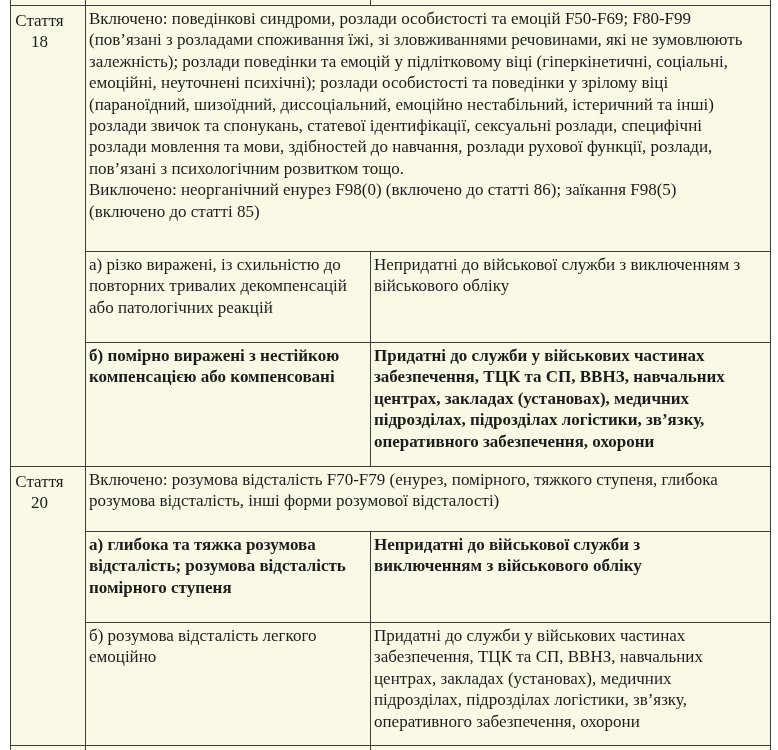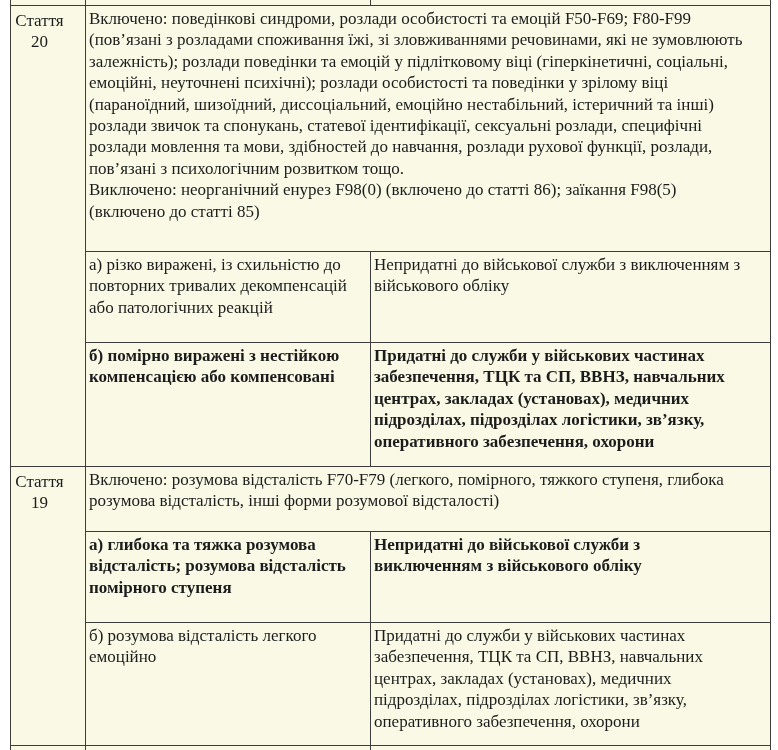--- a/index.html
+++ b/index.html
@@ -63,40 +63,40 @@
   <tbody>
       <tr class="r-cutoff-top">
     <td></td>
     <td></td>
     <td></td>
   </tr>
 
   <tr class="r-head18">
     <td class="article-cell" rowspan="3">
       <div>Стаття</div>
-      <div>20</div>
+      <div>18</div>
     </td>
     <td class="description-cell" colspan="2">Включено: поведінкові синдроми, розлади особистості та емоцій F50-F69; F80-F99 (пов’язані з розладами споживання їжі, зі зловживаннями речовинами, які не зумовлюють залежність); розлади поведінки та емоцій у підлітковому віці (гіперкінетичні, соціальні, емоційні, неуточнені психічні); розлади особистості та поведінки у зрілому віці (параноїдний, шизоїдний, диссоціальний, емоційно нестабільний, істеричний та інші) розлади звичок та спонукань, статевої ідентифікації, сексуальні розлади, специфічні розлади мовлення та мови, здібностей до навчання, розлади рухової функції, розлади, пов’язані з психологічним розвитком тощо.
 Виключено: неорганічний енурез F98(0) (включено до статті 86); заїкання F98(5) (включено до статті 85)</td>
   </tr>
   <tr class="r-a18">
     <td>а) різко виражені, із схильністю до повторних тривалих декомпенсацій або патологічних реакцій</td>
     <td>Непридатні до військової служби з виключенням з військового обліку</td>
   </tr>
   <tr class="r-b18">
     <td>б) помірно виражені з нестійкою компенсацією або компенсовані</td>
     <td>Придатні до служби у військових частинах забезпечення, ТЦК та СП, ВВНЗ, навчальних центрах, закладах (установах), медичних підрозділах, підрозділах логістики, зв’язку, оперативного забезпечення, охорони</td>
   </tr>
 
   <tr class="r-head19">
     <td class="article-cell" rowspan="3">
       <div>Стаття</div>
-      <div>19</div>
+      <div>20</div>
     </td>
-    <td class="description-cell" colspan="2">Включено: розумова відсталість F70-F79 (легкого, помірного, тяжкого ступеня, глибока розумова відсталість, інші форми розумової відсталості)</td>
+    <td class="description-cell" colspan="2">Включено: розумова відсталість F70-F79 (енурез, помірного, тяжкого ступеня, глибока розумова відсталість, інші форми розумової відсталості)</td>
   </tr>
   <tr class="r-a19">
     <td>а) глибока та тяжка розумова відсталість; розумова відсталість помірного ступеня</td>
     <td>Непридатні до військової служби з виключенням з військового обліку</td>
   </tr>
   <tr class="r-b19">
     <td>б) розумова відсталість легкого емоційно</td>
     <td>Придатні до служби у військових частинах забезпечення, ТЦК та СП, ВВНЗ, навчальних центрах, закладах (установах), медичних підрозділах, підрозділах логістики, зв’язку, оперативного забезпечення, охорони</td>
   </tr>
 

